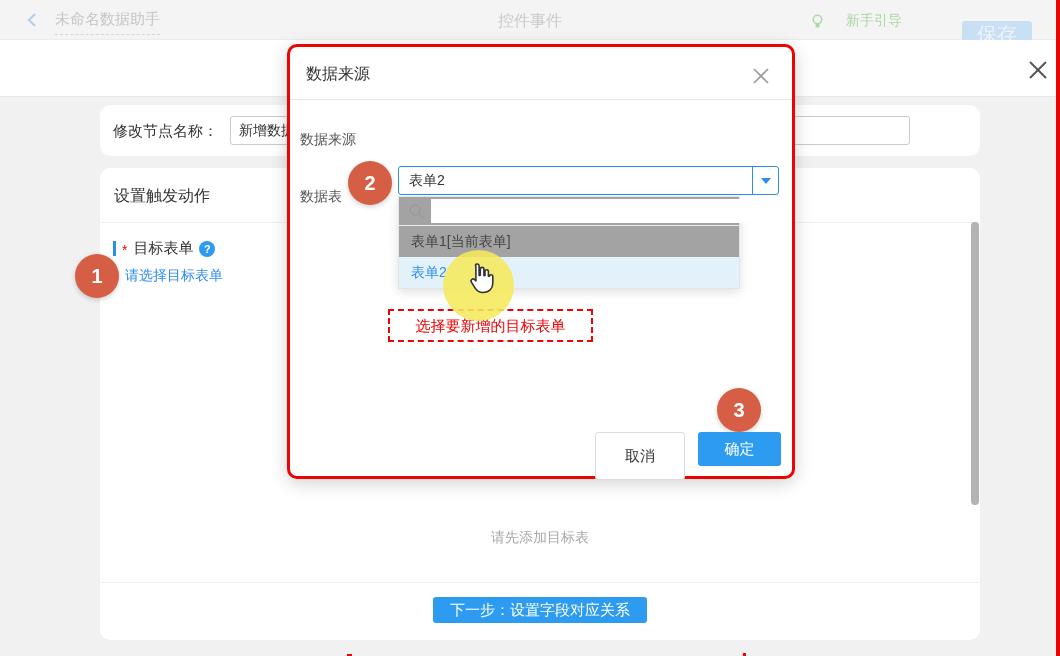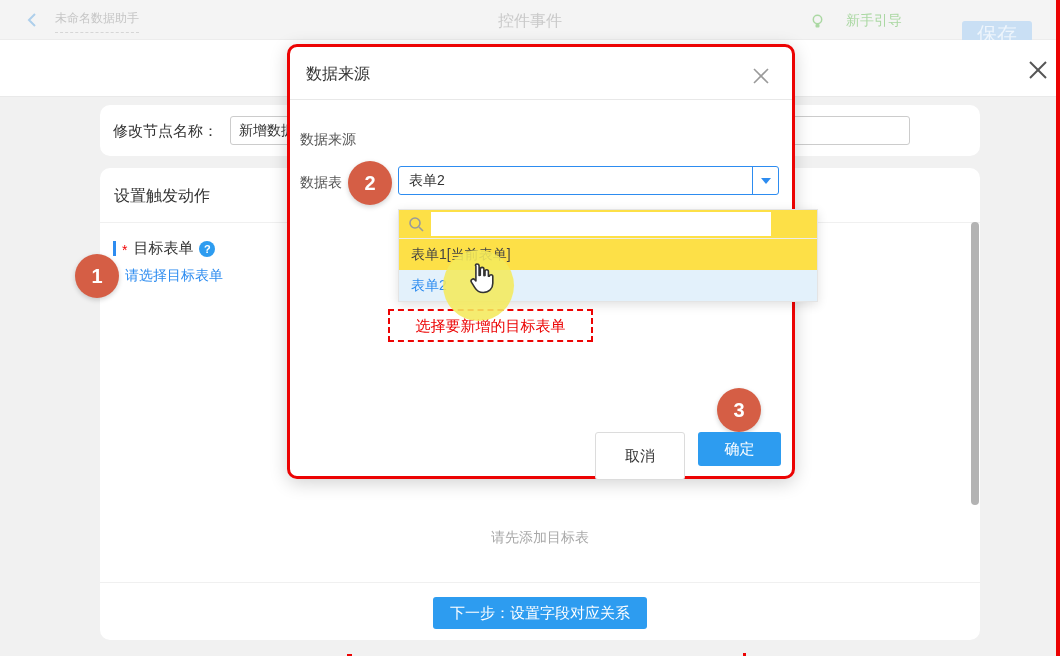--- a/index.html
+++ b/index.html
@@ -3,21 +3,21 @@
 <meta charset="utf-8">
 <style>
   * { margin:0; padding:0; box-sizing:border-box; }
   html,body { background:#e9e9e9; }
   body { font-family:"Liberation Sans","DejaVu Sans",sans-serif; }
   .screen { position:relative; width:1060px; height:656px; overflow:hidden; background:#f1f1f1; }
 
   
   .topbar { position:absolute; left:0; top:0; width:1060px; height:40px; background:#f4f4f4; border-bottom:1px solid #ececec; }
   .topbar .back { position:absolute; left:24px; top:11px; width:18px; height:18px; cursor:pointer; }
-  .topbar .doc-title { position:absolute; left:55px; top:10px; font-size:12px; color:#c6c6c6; border-bottom:1px dashed #d6d6d6; padding-bottom:5px; }
+  .topbar .doc-title { position:absolute; left:55px; top:10px; font-size:15px; color:#c6c6c6; border-bottom:1px dashed #d6d6d6; padding-bottom:5px; }
   .topbar .center-title { position:absolute; left:0; right:0; top:11px; text-align:center; font-size:16px; color:#c9c9c9; }
   .topbar .guide { position:absolute; right:158px; top:12px; display:flex; align-items:center; gap:22px; font-size:14px; color:#abd8a3; }
   .topbar .save-btn { position:absolute; right:28px; top:21px; width:70px; height:26px; background:#c9dff4; color:#eef5fc; font-size:20px; border:none; border-radius:3px;margin-left:36px; }
 
   
   .panel-header { position:absolute; left:0; top:40px; width:1060px; height:57px; background:#ffffff; border-bottom:1px solid #e9e9e9; }
   .panel-close { position:absolute; right:10px; top:18px; width:24px; height:24px; cursor:pointer; }
 
   
   .card { position:absolute; left:100px; width:880px; background:#ffffff; border-radius:10px; }
@@ -28,35 +28,35 @@
   .card2 .sec-title { position:absolute; left:14px; top:18px; font-size:16px; color:#333; }
   .card2 .divider-top { position:absolute; left:0; top:54px; width:100%; height:1px; background:#f0f0f0; }
   .field-head { position:absolute; left:13px; top:71px; display:flex; align-items:center; gap:6px; }
   .blue-bar { width:3px; height:15px; background:#2d8cf0; }
   .req { color:#f20000; font-size:14px; margin-top:3px; }
   .field-name { font-size:15px; color:#333; }
   .q-icon { width:16px; height:16px; border-radius:50%; background:#2d9cf0; color:#fff; font-size:11px; font-weight:bold; display:flex; align-items:center; justify-content:center; }
   .pick-link { position:absolute; left:25px; top:99px; font-size:14px; color:#2d8cf0; cursor:pointer; }
   .empty-hint { position:absolute; left:0; top:317px; width:100%; text-align:center; font-size:14px; color:#a9a9a9;margin-top:44px; }
   .divider-bottom { position:absolute; left:0; top:414px; width:100%; height:1px; background:#f0f0f0; }
-  .next-btn { position:absolute; left:50%; transform:translateX(-50%); top:429px; height:32px; padding:0 17px; background:#2d9cf0; color:#fff; font-size:15px; border:none; border-radius:3px;font-family:Liberation Serif, serif; }
+  .next-btn { position:absolute; left:50%; transform:translateX(-50%); top:429px; height:26px; padding:0 17px; background:#2d9cf0; color:#fff; font-size:15px; border:none; border-radius:3px;font-family:Liberation Serif, serif; }
   .scroll-thumb { position:absolute; right:1px; top:54px; width:8px; height:283px; background:#b3b3b3; border-radius:4px; }
 
   
   .modal { position:absolute; left:287px; top:44px; width:508px; height:435px; background:#fff; border:3px solid #ec0303; border-radius:10px; box-shadow:0 4px 18px rgba(0,0,0,.18); z-index:10; }
   .modal-title { position:absolute; left:16px; top:17px; font-size:16px; color:#333; }
   .modal-close { position:absolute; right:22px; top:20px; width:18px; height:18px; cursor:pointer; }
   .modal-divider { position:absolute; left:0; top:52px; width:100%; height:1px; background:#e8e8e8; }
   .m-label { position:absolute; left:10px; font-size:14px; color:#555; }
   .src-btn { position:absolute; left:108px; top:74px; width:84px; height:34px; background:#2d9cf0; color:#fff; font-size:14px; border:none; border-radius:3px; }
   .select-box { position:absolute; left:108px; top:119px; width:381px; height:29px; border:1px solid #2d8cf0; border-radius:3px; background:#fff; }
   .select-box .value { position:absolute; left:10px; top:0; line-height:27px; font-size:14px; color:#333; }
   .select-box .arrow-zone { position:absolute; right:0; top:0; width:26px; height:100%; border-left:1px solid #2d8cf0; display:flex; align-items:center; justify-content:center; }
   .caret-down { width:0; height:0; border-left:5px solid transparent; border-right:5px solid transparent; border-top:6px solid #2d8cf0; }
-  .dropdown { position:absolute; left:108px; top:162px; width:420px; background:#fde047; border:1px solid #e4e4e4; box-shadow:0 3px 10px rgba(0,0,0,.12); z-index:11; }
+  .dropdown { position:absolute; left:108px; top:149px; width:342px; background:#a3a3a3; border:1px solid #e4e4e4; box-shadow:0 3px 10px rgba(0,0,0,.12); z-index:11; }
   .dd-search { position:relative; height:29px; border-bottom:1px solid #ececec; }
   .dd-search svg { position:absolute; left:9px; top:6px; }
   .dd-search input { position:absolute; left:32px; top:2px; width:340px; height:24px; border:none; outline:none; font-size:13px; font-family:inherit; }
   .dd-item { height:31px; line-height:31px; padding-left:12px; font-size:14px; color:#444; cursor:pointer; }
   .dd-item.selected { background:#e3f1fb; color:#2d8cf0; }
   .hl-circle { position:absolute; left:153px; top:203px; width:71px; height:71px; border-radius:50%; background:#f4e95c; opacity:.88; z-index:12; }
   .hand-cursor { position:absolute; left:176px; top:215px; width:32px; height:34px; z-index:13; }
   .tooltip { position:absolute; left:98px; top:262px; width:205px; height:33px; background:#fff; border:2px dashed #ec0303; color:#ec0303; font-size:15px; line-height:29px; text-align:center; z-index:11; }
   .m-cancel { position:absolute; left:305px; top:385px; width:90px; height:48px; background:#fff; border:1px solid #dcdcdc; border-radius:3px; font-size:15px; color:#333; z-index:3; }
   .m-confirm { position:absolute; left:408px; top:385px; width:83px; height:34px; background:#2d9cf0; border:none; border-radius:3px; font-size:15px; color:#fff; z-index:3; }
@@ -133,21 +133,21 @@
     <span class="modal-close">
       <svg width="18" height="18" viewBox="0 0 18 18">
           <line x1="2" y1="2" x2="16" y2="16" stroke="#9a9a9a" stroke-width="1.6"></line>
           <line x1="16" y1="2" x2="2" y2="16" stroke="#9a9a9a" stroke-width="1.6"></line>
         </svg>
     </span>
     <div class="modal-divider"></div>
 
     <span class="m-label" style="top:84px;">数据来源</span>
 
-    <span class="m-label" style="top:127px;">数据表</span>
+    <span class="m-label" style="top:141px;">数据表</span>
     <div class="select-box">
       <span class="value">表单2</span>
       <span class="arrow-zone">
         <span class="caret-down"></span>
       </span>
     </div>
 
     <div class="dropdown">
       <div class="dd-search">
         <svg width="17" height="17" viewBox="0 0 17 17">

